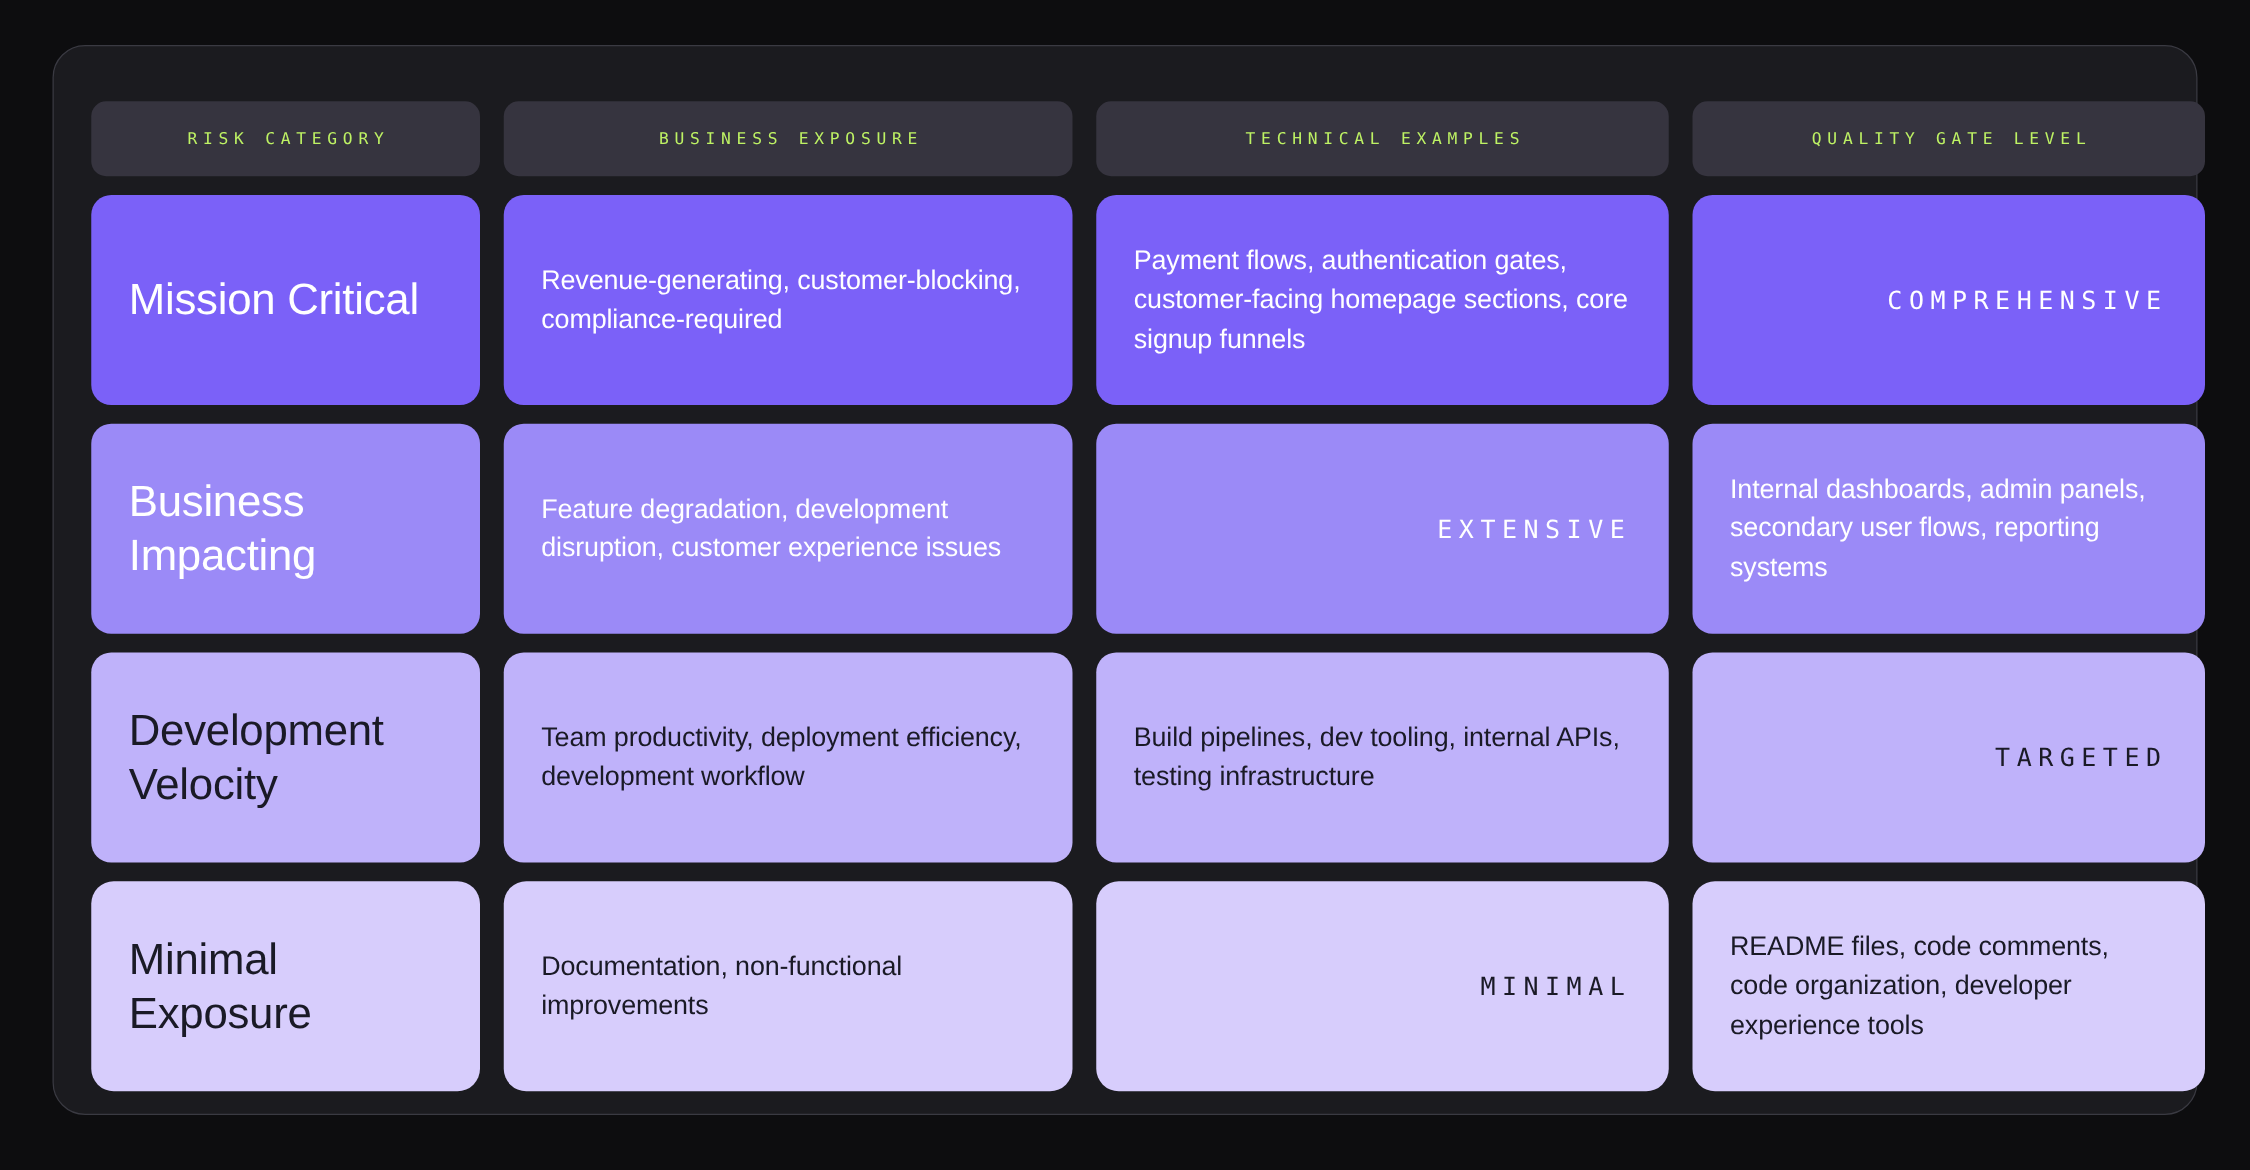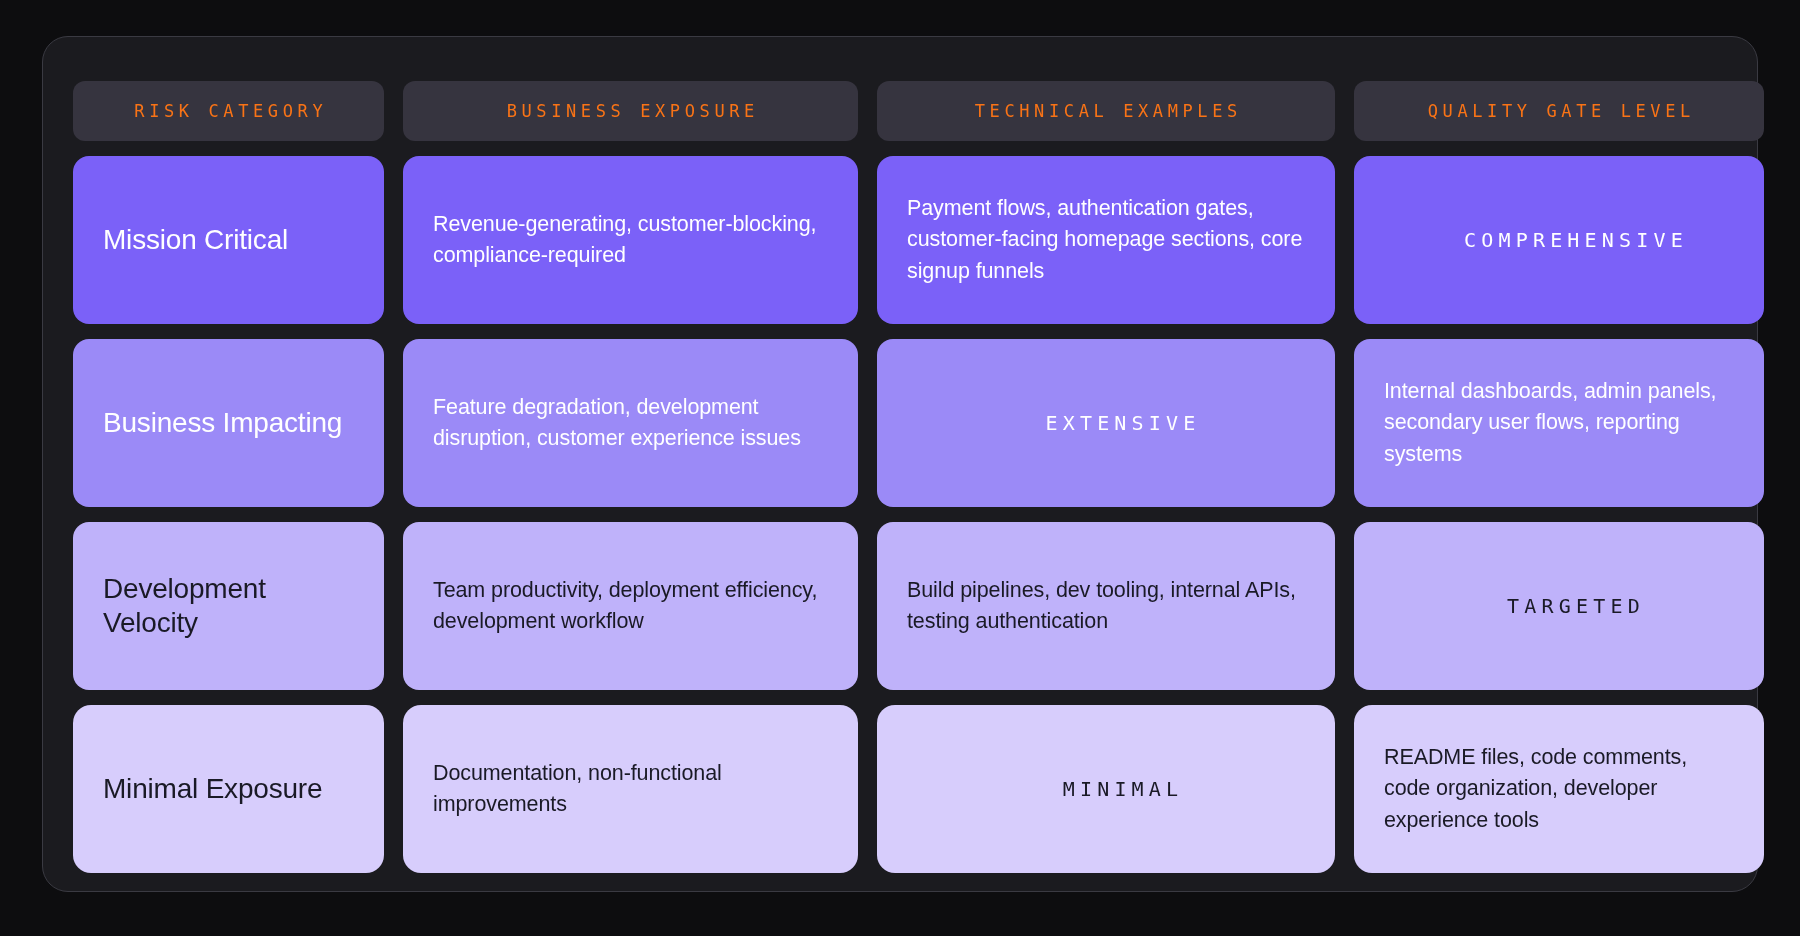--- a/index.html
+++ b/index.html
@@ -34,53 +34,53 @@
   }
 
   
   .head-cell {
     background: #36343f;
     border-radius: 12px;
     display: flex;
     align-items: center;
     justify-content: center;
     font-family: "DejaVu Sans Mono", monospace;
-    font-size: 17px;
+    font-size: 13px;
     letter-spacing: 4.6px;
-    color: #f97316;
+    color: #bef264;
     text-indent: 4.6px;
     white-space: nowrap;
     margin-top: 16px;
   }
 
   
   .cell {
     border-radius: 16px;
     display: flex;
     align-items: center;
     padding: 0 30px;
     overflow: hidden;
   }
 
   .cell.category .cell-text {
-    font-size: 28px;
+    font-size: 35px;
     font-weight: 400;
     line-height: 1.23;
     letter-spacing: -0.2px;
   }
 
   .cell.detail .cell-text {
     font-size: 21.5px;
     font-weight: 400;
     line-height: 1.45;
     letter-spacing: -0.1px;
   }
 
   .cell.gate {
-    justify-content: center;
+    justify-content: flex-end;
     padding-left: 64px;
   }
 
   .cell.gate .cell-text {
     font-family: "DejaVu Sans Mono", monospace;
     font-size: 20px;
     letter-spacing: 5.2px;
     white-space: nowrap;
   }
 
@@ -138,21 +138,21 @@
       <span class="cell-text ink-light">Internal dashboards, admin panels, secondary user flows, reporting systems</span>
     </div>
 
     <div class="cell category tier-2">
       <span class="cell-text ink-dark">Development Velocity</span>
     </div>
     <div class="cell detail tier-2">
       <span class="cell-text ink-dark">Team productivity, deployment efficiency, development workflow</span>
     </div>
     <div class="cell detail tier-2">
-      <span class="cell-text ink-dark">Build pipelines, dev tooling, internal APIs, testing authentication</span>
+      <span class="cell-text ink-dark">Build pipelines, dev tooling, internal APIs, testing infrastructure</span>
     </div>
     <div class="cell gate tier-2">
       <span class="cell-text ink-dark">TARGETED</span>
     </div>
 
     <div class="cell category tier-3">
       <span class="cell-text ink-dark">Minimal Exposure</span>
     </div>
     <div class="cell detail tier-3">
       <span class="cell-text ink-dark">Documentation, non-functional improvements</span>

